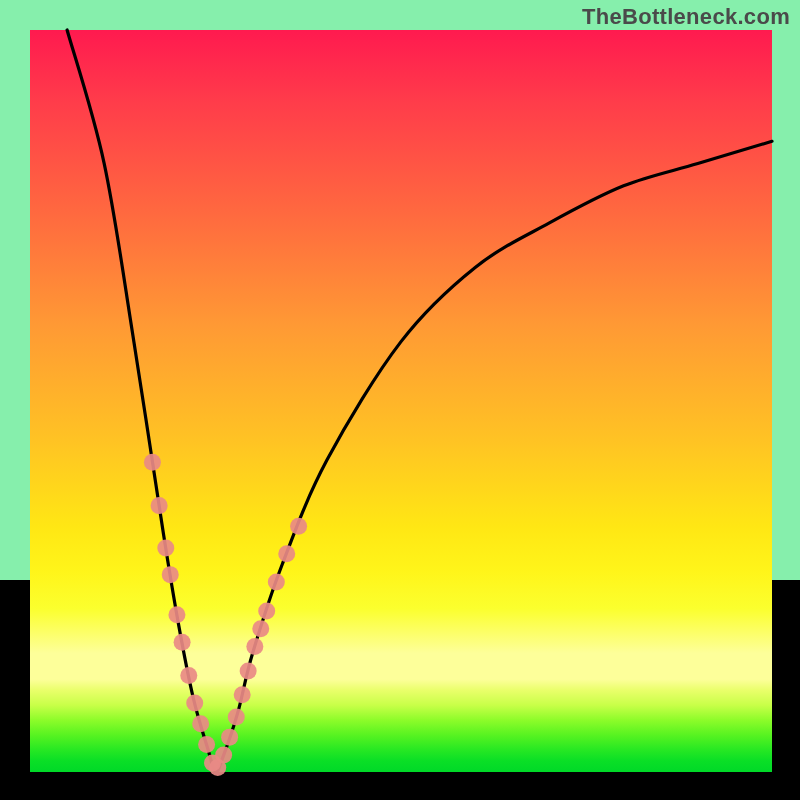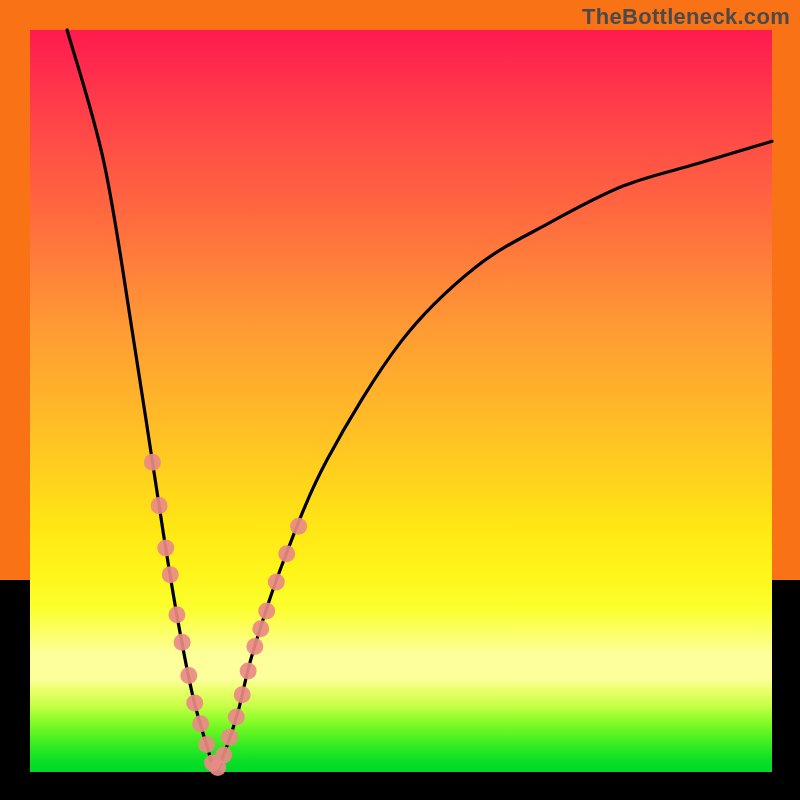--- a/index.html
+++ b/index.html
@@ -8,21 +8,21 @@
     width: 800px;
     height: 800px;
     overflow: hidden;
     background: #000;
     font-family: Arial, Helvetica, sans-serif;
   }
   .stage {
     position: relative;
     width: 800px;
     height: 580px;
-    background: #f97316;
+    background: #86efac;
   }
   .watermark {
     position: absolute;
     top: 4px;
     right: 10px;
     color: #4a4a4a;
     font-size: 22px;
     font-weight: 600;
     letter-spacing: 0.3px;
     z-index: 30;

